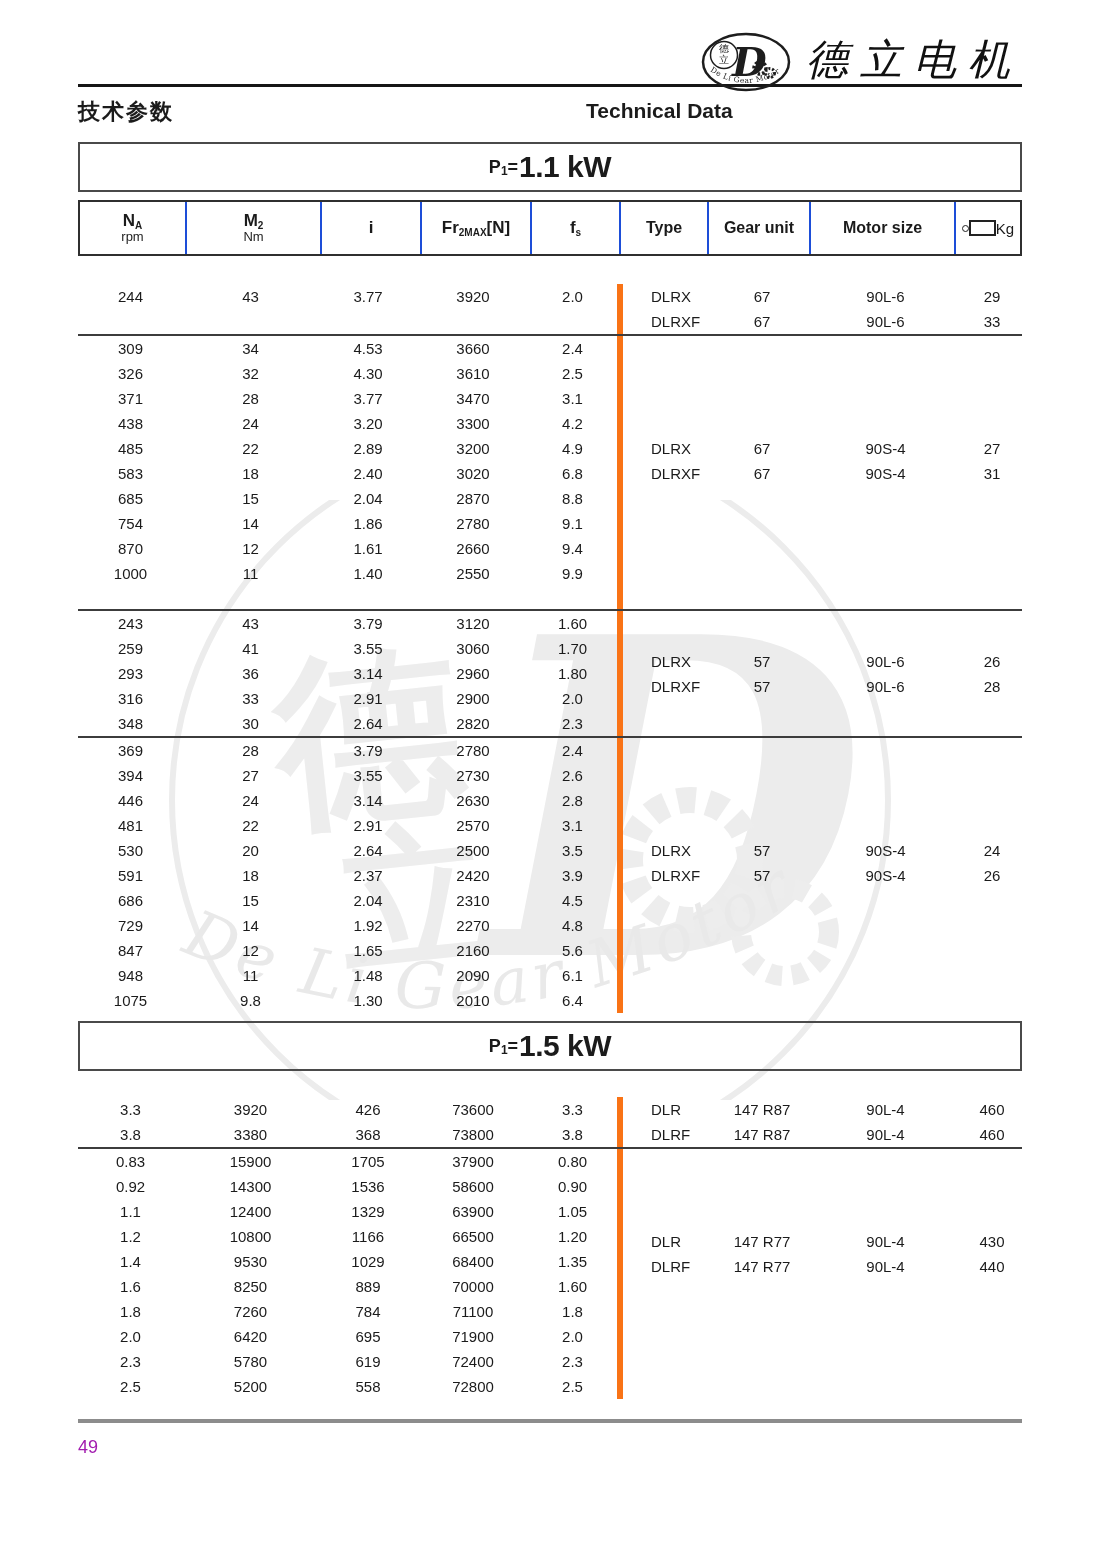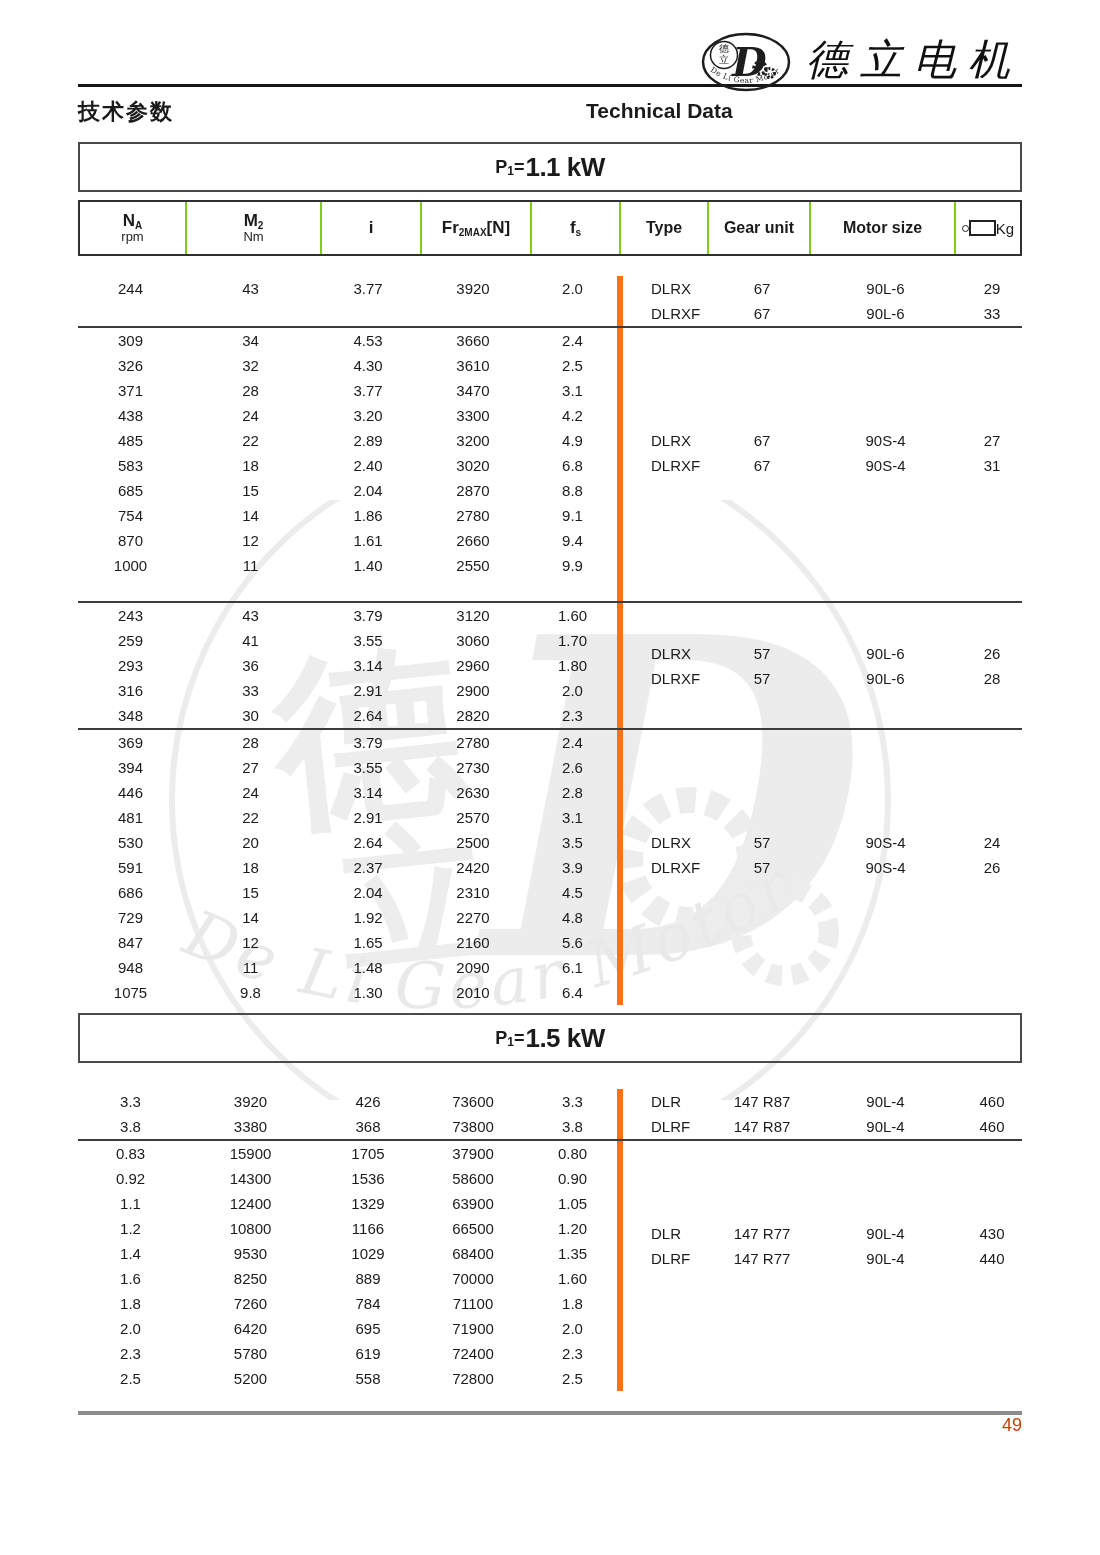--- a/index.html
+++ b/index.html
@@ -28,59 +28,59 @@
   .h-en { position:absolute; left:508px; top:12px; font-size:21px; font-weight:bold; }
 
   
   .title-box {
     height:50px; border:2px solid #4a4a4a; display:flex;
     align-items:center; justify-content:center; background:transparent;
   }
   .title-box .p  { font-size:18px; font-weight:bold; }
   .title-box .p1 { font-size:12px; font-weight:bold; position:relative; top:4px; }
   .title-box .eq { font-size:18px; font-weight:bold; }
-  .title-box .power { font-size:26px; font-weight:800; letter-spacing:-0.5px; margin-left:1px; }
+  .title-box .power { font-size:30px; font-weight:800; letter-spacing:-0.5px; margin-left:1px; }
 
   
   .htable {
     margin-top:8px; height:56px; display:grid;
     grid-template-columns:105px 135px 100px 110px 89px 88px 102px 145px 66px;
     border:2px solid #2f2f2f;
   }
   .hcell {
     display:flex; flex-direction:column; align-items:center; justify-content:center;
-    border-left:2px solid #84cc16; line-height:1.15;
+    border-left:2px solid #1d4ed8; line-height:1.15;
   }
   .hcell:first-child { border-left:none;border-radius:21px; }
   .sym  { font-size:17px; font-weight:bold; }
   .sub  { font-size:10px; font-weight:bold; position:relative; top:3px; }
   .unit { font-size:13px; color:#222; }
   .hlabel { font-size:16px; font-weight:bold; }
   .kgbox { display:flex; flex-direction:row; align-items:center; }
   .weight-circle { width:7px; height:7px; border:1.5px solid #222; border-radius:50%; }
   .weight-rect   { width:27px; height:16px; border:2px solid #222; margin-top:-1px; background:#fff; }
   .kgtext { font-size:15px; margin-top:1px; }
 
   
   .section-body { }
-  .sb-pad1 { padding-top:20px; }
+  .sb-pad1 { padding-top:28px; }
   .sb-pad2 { padding-top:26px; }
   .group { position:relative; }
   .group + .group { border-top:2px solid #3c3c3c; }
   .drow { display:grid; grid-template-columns:105px 135px 100px 110px 89px; height:25px; align-items:center; }
   .dcell { text-align:center; font-size:15px; white-space:nowrap; }
   .typepanel { position:absolute; left:539px; top:0; bottom:0; width:405px; border-left:6px solid #f97316; }
   .trow { position:absolute; left:0; width:403px; display:grid; grid-template-columns:88px 102px 145px 68px; height:25px; align-items:center; }
   .tcell { text-align:center; font-size:15px; white-space:nowrap; }
   .tcell.tname { text-align:left; padding-left:28px; }
   .mt8 { margin-top:8px; }
 
   
   .footer-rule { margin-top:20px; border-top:4px solid #8c8c8c; }
-  .page-num { text-align:right; font-size:18px; color:#c2410c; }
+  .page-num { margin-top:14px; text-align:left; font-size:18px; color:#a21caf; }
 </style>
 </head>
 <body>
 
 <div class="page">
 
   <svg class="watermark" width="880" height="600" viewBox="0 0 880 600">
     <circle cx="440" cy="300" r="358" fill="none" stroke="#ececec" stroke-width="6"></circle>
     <text x="285" y="300" font-size="185" font-family="DejaVu Serif, serif" font-weight="bold" fill="#ededed" text-anchor="middle" transform="rotate(-6 285 300)">德</text>
     <text x="330" y="450" font-size="150" font-family="DejaVu Serif, serif" font-weight="bold" fill="#ededed" text-anchor="middle" transform="rotate(-6 330 450)">立</text>

